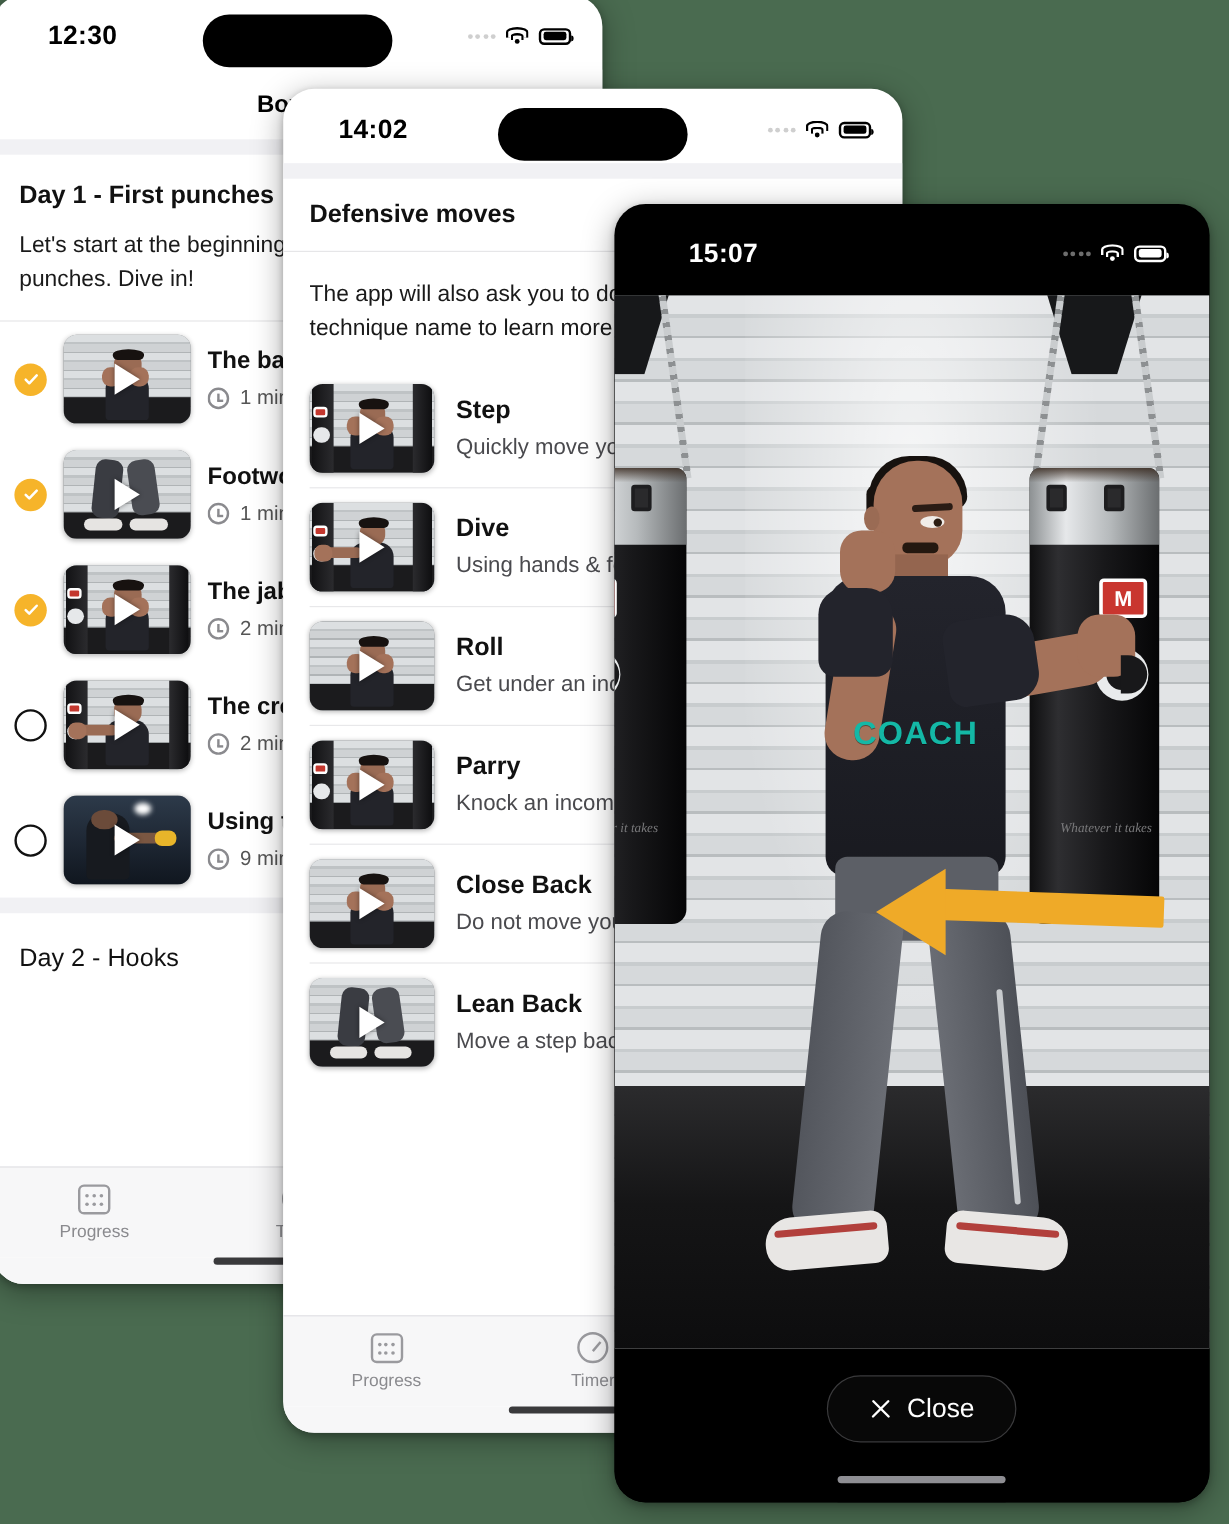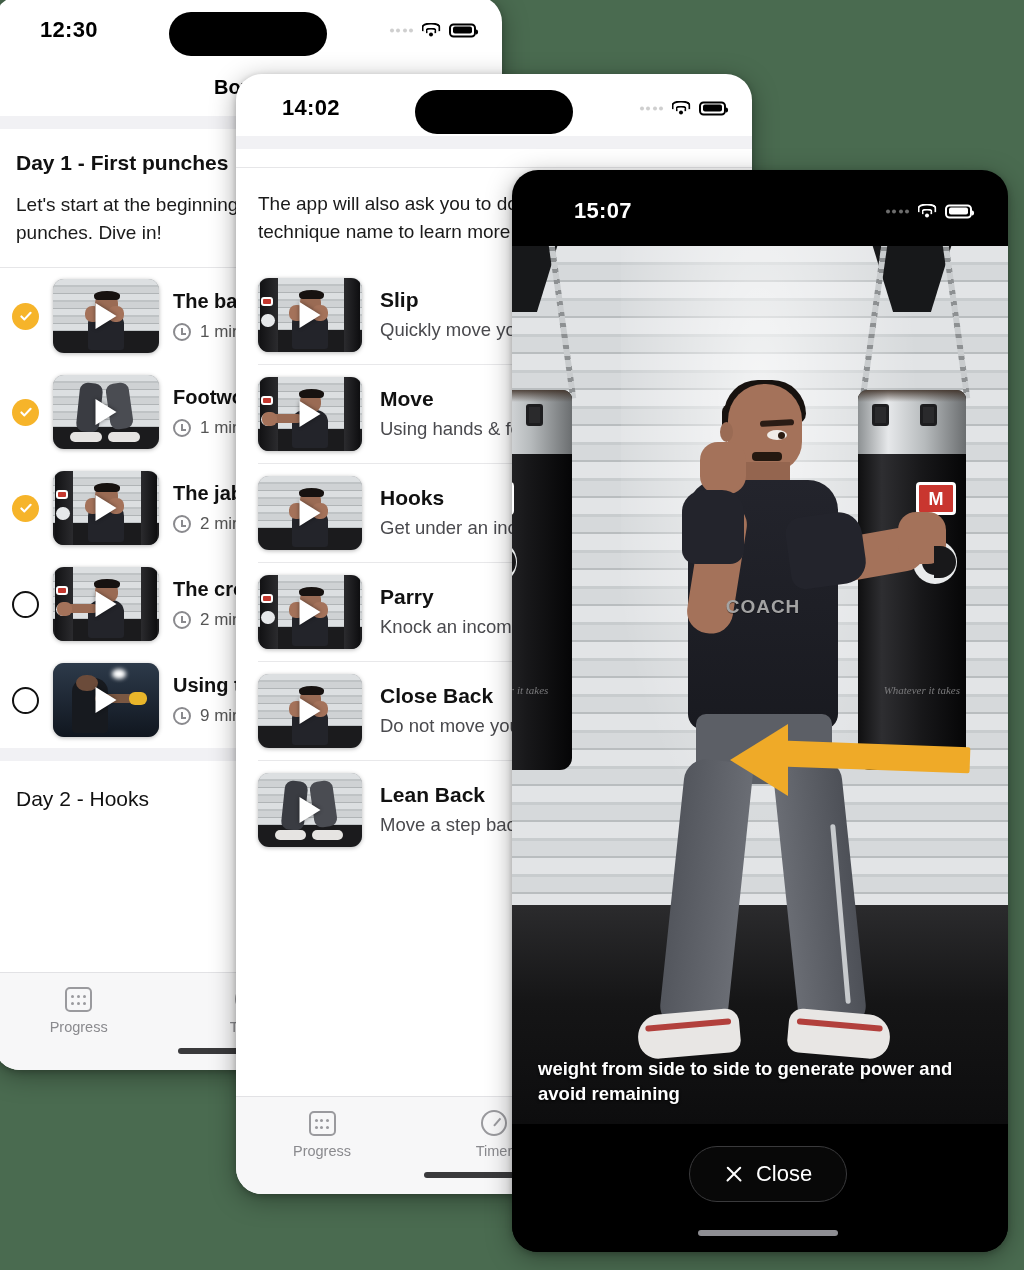--- a/index.html
+++ b/index.html
@@ -278,22 +278,22 @@
   .stache { left:142px; top:68px; width:30px; height:9px; background:#241810; border-radius:4px; }
   .neck { left:132px; top:78px; width:48px; height:28px; background:#94654f; }
 
   .torso {
     left:78px; top:96px; width:150px; height:250px;
     background: linear-gradient(to bottom,#23242c,#191a20);
     border-radius: 30px 30px 16px 16px;
   }
   .coach-txt {
     left:78px; top:212px; width:150px; text-align:center;
-    font-size:19px; font-weight:bold; letter-spacing:1px;
-    color:#a3a3a3; text-shadow: 0 1px 0 rgba(0,0,0,.4);
+    font-size:27px; font-weight:bold; letter-spacing:1px;
+    color:#14b8a6; text-shadow: 0 1px 0 rgba(0,0,0,.4);
     font-family:"Liberation Sans", sans-serif;
   }
   .arm-l {
     left:84px; top:118px; width:46px; height:132px; background:#a4725a;
     border-radius:22px; transform:rotate(9deg);
   }
   .sleeve-l { left:72px; top:106px; width:62px; height:74px; background:#23242c; border-radius:22px 22px 14px 14px; }
   .fist-l { left:90px; top:58px; width:46px; height:52px; background:#a4725a; border-radius:18px; }
   .arm-r {
     left:196px; top:150px; width:120px; height:44px; background:#a4725a;
@@ -568,77 +568,78 @@
           </span>
         <span class="batt">
             <i></i>
           </span>
       </div>
     </div>
 
     <div class="nav-sep"></div>
 
     <div class="content">
+      <div class="section-head" style="padding-top:18px;">Defensive moves</div>
       <div class="hairline" style="margin-top:18px;"></div>
       <div class="section-body" style="padding-top:22px;">The app will also ask you to do defensive moves. Tap a technique name to learn more about it.</div>
       <div id="p2-techs">
           <div class="tech-row">
             <span class="tech-thumb">
               <span class="ph">
                 <span class="ph-wall"></span>
                 <span class="ph-floor"></span>
                 <span style="position:absolute;left:2%;top:0;width:17%;height:100%;background:linear-gradient(to right,#121214,#2b2b2e);"></span>
                 <span style="position:absolute;left:3%;top:26%;width:11%;height:11%;background:#c4382f;border:2px solid #fff;border-radius:3px;"></span>
                 <span style="position:absolute;left:3%;top:48%;width:13%;height:18%;background:#e6e8ea;border-radius:50%;"></span>
                 <span style="position:absolute;right:2%;top:0;width:15%;height:100%;background:linear-gradient(to right,#2b2b2e,#0e0e10);"></span>
                 <span style="position:absolute;left:33%;bottom:4%;width:34%;height:52%;background:#23242a;border-radius:12px 12px 3px 3px;"></span>
                 <span style="position:absolute;left:40%;bottom:52%;width:21%;height:28%;background:#9a6b54;border-radius:44%;"></span>
                 <span style="position:absolute;left:39%;bottom:72%;width:24%;height:12%;background:#171210;border-radius:50% 50% 4px 4px;"></span>
                 <span style="position:absolute;left:30%;bottom:42%;width:15%;height:22%;background:#a4725a;border-radius:7px;"></span>
                 <span style="position:absolute;left:52%;bottom:42%;width:15%;height:22%;background:#a4725a;border-radius:7px;"></span>
               </span>
               <span class="play"></span>
             </span>
-            <span class="tech-meta"><span class="tech-title">Slip</span><div class="tech-desc">Quickly move your head to the side</div></span>
+            <span class="tech-meta"><span class="tech-title">Step</span><div class="tech-desc">Quickly move your head to the side</div></span>
           </div>
           <div class="tech-sep"></div>
           <div class="tech-row">
             <span class="tech-thumb">
               <span class="ph">
                 <span class="ph-wall"></span>
                 <span class="ph-floor"></span>
                 <span style="position:absolute;left:2%;top:0;width:17%;height:100%;background:linear-gradient(to right,#121214,#2b2b2e);"></span>
                 <span style="position:absolute;left:3%;top:26%;width:11%;height:11%;background:#c4382f;border:2px solid #fff;border-radius:3px;"></span>
                 <span style="position:absolute;left:3%;top:48%;width:13%;height:18%;background:#e6e8ea;border-radius:50%;"></span>
                 <span style="position:absolute;right:2%;top:0;width:15%;height:100%;background:linear-gradient(to right,#2b2b2e,#0e0e10);"></span>
                 <span style="position:absolute;left:33%;bottom:4%;width:34%;height:52%;background:#23242a;border-radius:12px 12px 3px 3px;"></span>
                 <span style="position:absolute;left:40%;bottom:52%;width:21%;height:28%;background:#9a6b54;border-radius:44%;"></span>
                 <span style="position:absolute;left:39%;bottom:72%;width:24%;height:12%;background:#171210;border-radius:50% 50% 4px 4px;"></span>
                 <span style="position:absolute;left:8%;bottom:38%;width:34%;height:13%;background:#9a6b54;border-radius:8px;"></span>
                 <span style="position:absolute;left:4%;bottom:34%;width:14%;height:19%;background:#a4725a;border-radius:6px;"></span>
               </span>
               <span class="play"></span>
             </span>
-            <span class="tech-meta"><span class="tech-title">Move</span><div class="tech-desc">Using hands &amp; forearms to stop a punch</div></span>
+            <span class="tech-meta"><span class="tech-title">Dive</span><div class="tech-desc">Using hands &amp; forearms to stop a punch</div></span>
           </div>
           <div class="tech-sep"></div>
           <div class="tech-row">
             <span class="tech-thumb">
               <span class="ph">
                 <span class="ph-wall"></span>
                 <span class="ph-floor"></span>
                 <span style="position:absolute;left:33%;bottom:4%;width:34%;height:52%;background:#23242a;border-radius:12px 12px 3px 3px;"></span>
                 <span style="position:absolute;left:40%;bottom:52%;width:21%;height:28%;background:#9a6b54;border-radius:44%;"></span>
                 <span style="position:absolute;left:39%;bottom:72%;width:24%;height:12%;background:#171210;border-radius:50% 50% 4px 4px;"></span>
                 <span style="position:absolute;left:30%;bottom:42%;width:15%;height:22%;background:#a4725a;border-radius:7px;"></span>
                 <span style="position:absolute;left:52%;bottom:42%;width:15%;height:22%;background:#a4725a;border-radius:7px;"></span>
               </span>
               <span class="play"></span>
             </span>
-            <span class="tech-meta"><span class="tech-title">Hooks</span><div class="tech-desc">Get under an incoming punch and move</div></span>
+            <span class="tech-meta"><span class="tech-title">Roll</span><div class="tech-desc">Get under an incoming punch and move</div></span>
           </div>
           <div class="tech-sep"></div>
           <div class="tech-row">
             <span class="tech-thumb">
               <span class="ph">
                 <span class="ph-wall"></span>
                 <span class="ph-floor"></span>
                 <span style="position:absolute;left:2%;top:0;width:17%;height:100%;background:linear-gradient(to right,#121214,#2b2b2e);"></span>
                 <span style="position:absolute;left:3%;top:26%;width:11%;height:11%;background:#c4382f;border:2px solid #fff;border-radius:3px;"></span>
                 <span style="position:absolute;left:3%;top:48%;width:13%;height:18%;background:#e6e8ea;border-radius:50%;"></span>
@@ -795,21 +796,20 @@
           <div class="bx shoe-l"></div>
           <div class="bx shoe-r"></div>
         </div>
       </div>
 
       <div class="arrow" style="left:218px; top:478px; width:240px; height:72px;">
         <div class="shaft" style="left:56px; top:20px; width:184px; height:26px; transform:rotate(2deg);"></div>
         <div class="headtri" style="left:0; top:0;"></div>
       </div>
 
-      <div class="caption">weight from side to side to generate power and avoid remaining</div>
     </div>
 
     <div class="player-bottom">
       <div class="close-btn">
         <span class="close-x"></span>
         <span>Close</span>
       </div>
       <div class="home-bar" style="margin-top:28px;">
           <i></i>
         </div>

